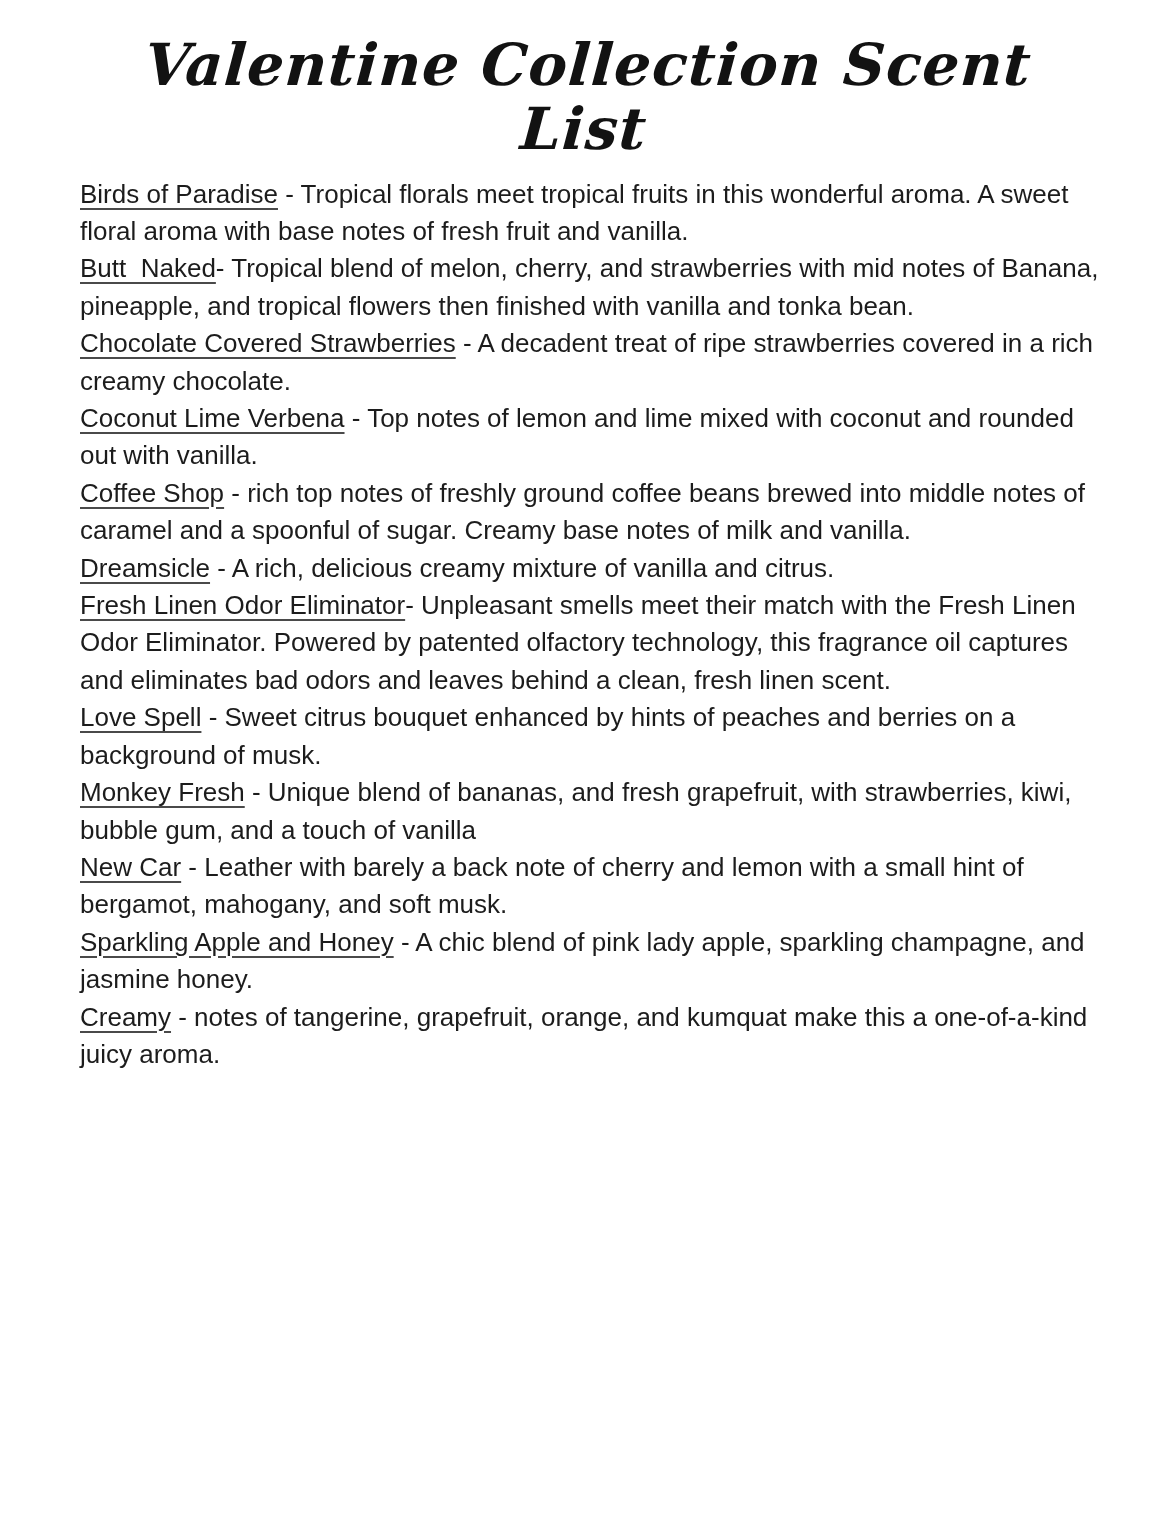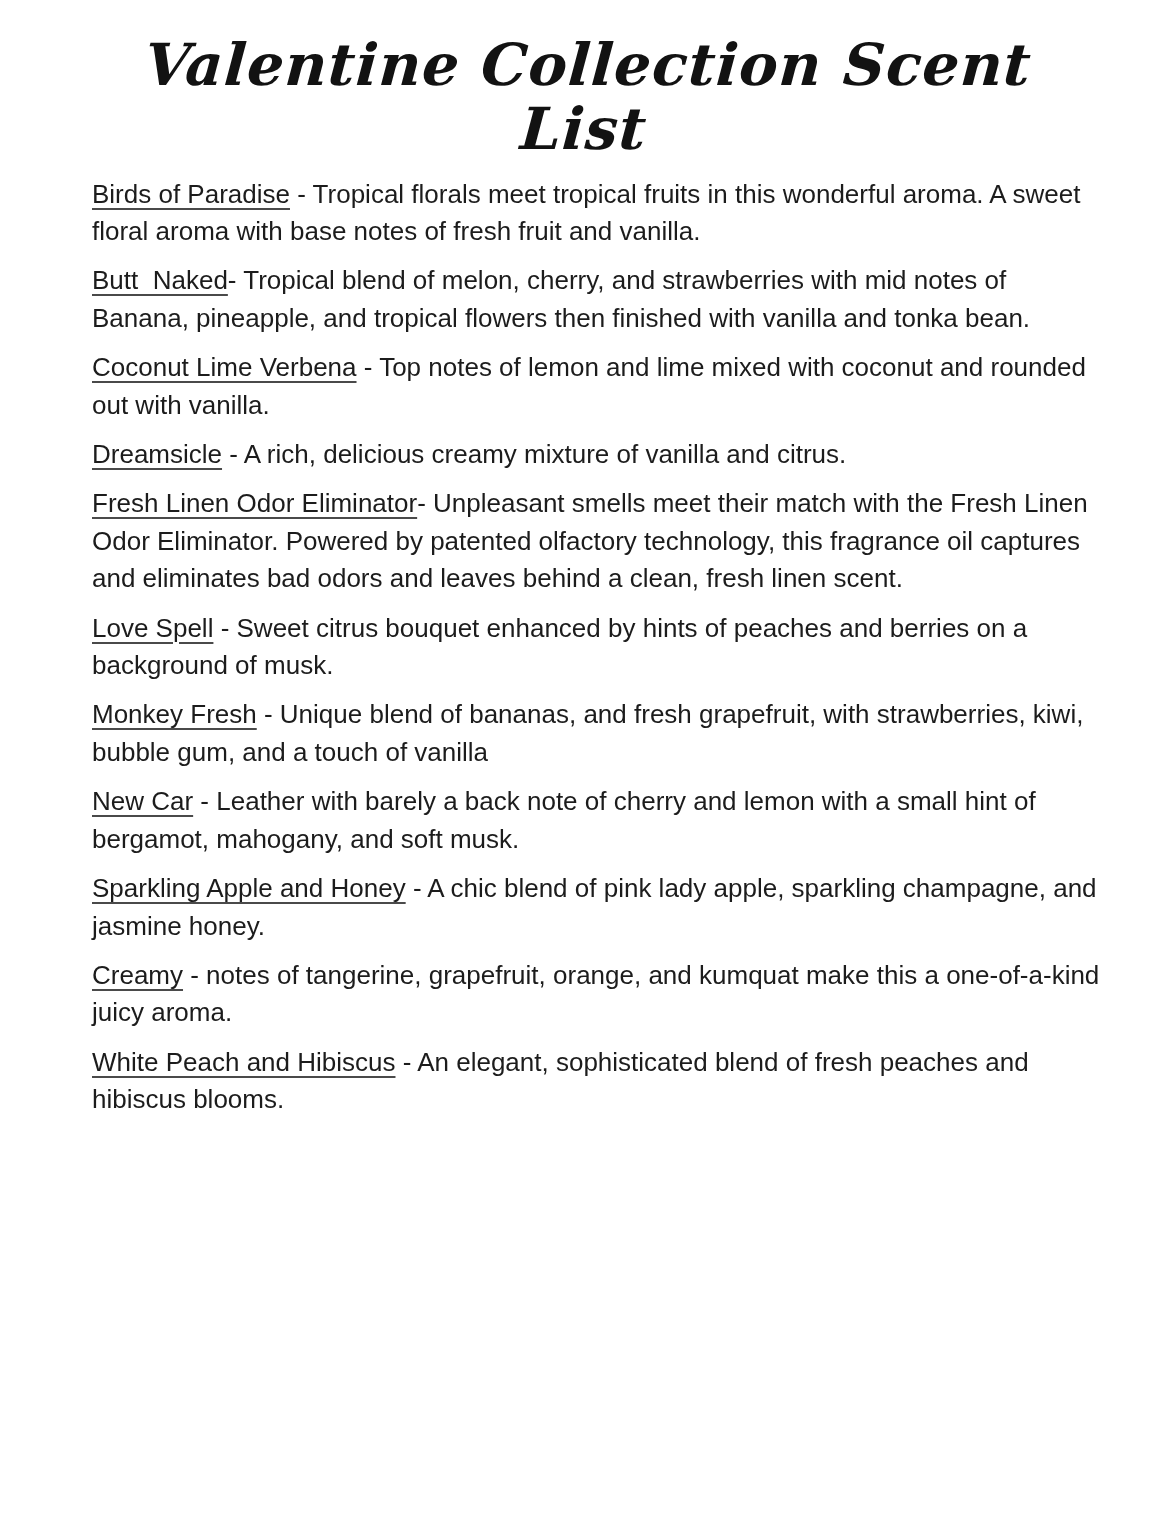--- a/index.html
+++ b/index.html
@@ -29,21 +29,21 @@
     transform: skewX(-4deg);
   }
   .scent-list {
     font-family: "Liberation Sans", sans-serif;
     font-size: 26px;
     line-height: 37.4px;
     color: #1c1c1c;
     font-weight: 400;
   }
   .entry {
-    margin: 12px;
+    margin: 0;
     white-space: pre-wrap;
   }
   .scent-name {
     text-decoration: underline;
     text-decoration-thickness: 1.5px;
     text-underline-offset: 5px;
     text-decoration-color: #4a4a4a;
   }
   .scent-desc {
     text-decoration: none;
@@ -51,23 +51,24 @@
 </style>
 </head>
 <body>
 
 <div class="page">
   <h1 class="doc-title">Valentine Collection Scent List</h1>
 
   <div class="scent-list">
     <p class="entry"><span class="scent-name">Birds of Paradise</span><span class="scent-desc"> - Tropical florals meet tropical fruits in this wonderful aroma. A sweet floral aroma with base notes of fresh fruit and vanilla.</span></p>
     <p class="entry"><span class="scent-name">Butt  Naked</span><span class="scent-desc">- Tropical blend of melon, cherry, and strawberries with mid notes of Banana, pineapple, and tropical flowers then finished with vanilla and tonka bean.</span></p>
+    <p class="entry"><span class="scent-name">Chocolate Covered Strawberries</span><span class="scent-desc"> - A decadent treat of ripe strawberries covered in a rich creamy chocolate.</span></p>
     <p class="entry"><span class="scent-name">Coconut Lime Verbena</span><span class="scent-desc"> - Top notes of lemon and lime mixed with coconut and rounded out with vanilla.</span></p>
+    <p class="entry"><span class="scent-name">Coffee Shop</span><span class="scent-desc"> - rich top notes of freshly ground coffee beans brewed into middle notes of caramel and a spoonful of sugar. Creamy base notes of milk and vanilla.</span></p>
     <p class="entry"><span class="scent-name">Dreamsicle</span><span class="scent-desc"> - A rich, delicious creamy mixture of vanilla and citrus.</span></p>
     <p class="entry"><span class="scent-name">Fresh Linen Odor Eliminator</span><span class="scent-desc">- Unpleasant smells meet their match with the Fresh Linen Odor Eliminator. Powered by patented olfactory technology, this fragrance oil captures and eliminates bad odors and leaves behind a clean, fresh linen scent.</span></p>
     <p class="entry"><span class="scent-name">Love Spell</span><span class="scent-desc"> - Sweet citrus bouquet enhanced by hints of peaches and berries on a background of musk.</span></p>
     <p class="entry"><span class="scent-name">Monkey Fresh</span><span class="scent-desc"> - Unique blend of bananas, and fresh grapefruit, with strawberries, kiwi, bubble gum, and a touch of vanilla</span></p>
     <p class="entry"><span class="scent-name">New Car</span><span class="scent-desc"> - Leather with barely a back note of cherry and lemon with a small hint of bergamot, mahogany, and soft musk.</span></p>
     <p class="entry"><span class="scent-name">Sparkling Apple and Honey</span><span class="scent-desc"> - A chic blend of pink lady apple, sparkling champagne, and jasmine honey.</span></p>
     <p class="entry"><span class="scent-name">Creamy</span><span class="scent-desc"> - notes of tangerine, grapefruit, orange, and kumquat make this a one-of-a-kind juicy aroma.</span></p>
-    <p class="entry"><span class="scent-name">White Peach and Hibiscus</span><span class="scent-desc"> - An elegant, sophisticated blend of fresh peaches and hibiscus blooms.</span></p>
   </div>
 </div>
 
 </body></html>

